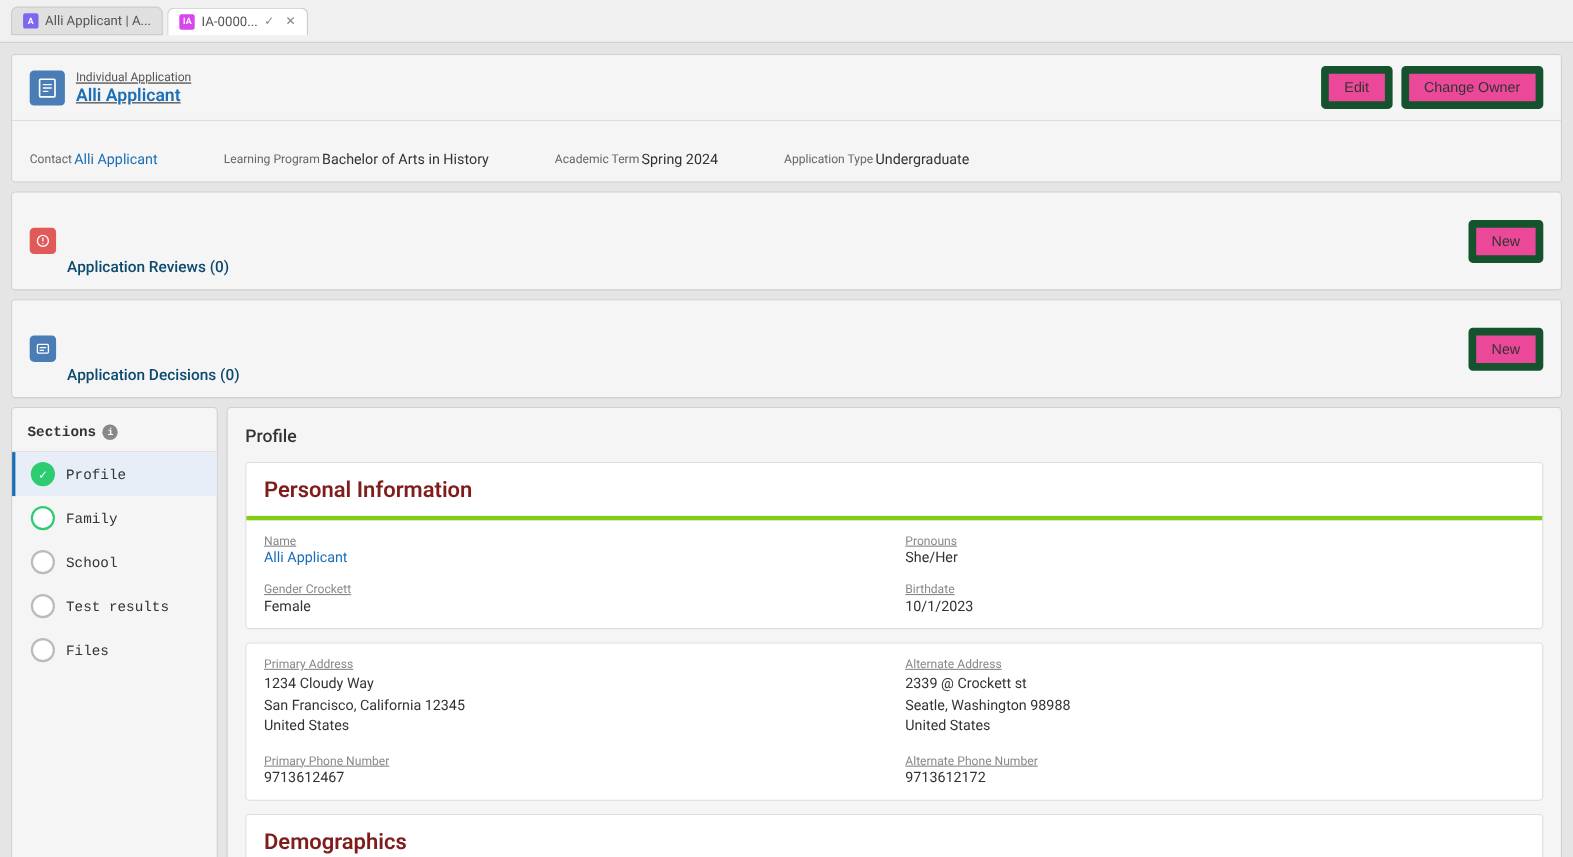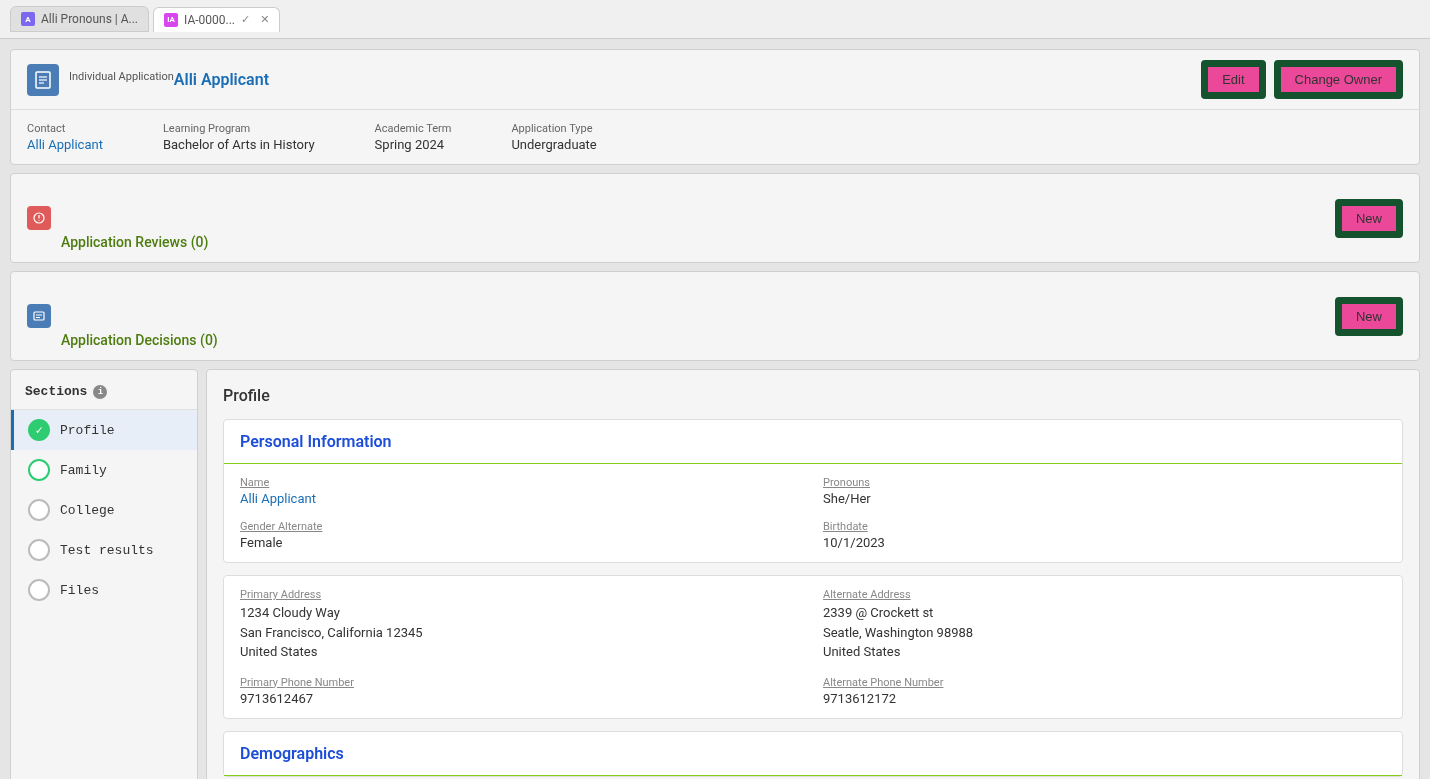--- a/index.html
+++ b/index.html
@@ -105,21 +105,22 @@
       display: flex;
       align-items: center;
       justify-content: center;
       color: white;
       font-size: 14px;
       flex-shrink: 0;
     }
 
     .record-title-group {
       display: flex;
-      flex-direction: row;
+      flex-direction: column;
+      text-decoration: underline;
     }
 
     .record-subtitle {
       font-size: 11px;
       color: #555;
     }
 
     .record-title {
       font-size: 16px;
       font-weight: 600;
@@ -142,22 +143,23 @@
     }
 
     .record-fields {
       display: flex;
       padding: 12px 16px;
       gap: 60px;
     }
 
     .field-group {
       display: flex;
-      flex-direction: column;
+      flex-direction: row;
       gap: 2px;
+      margin-top: 16px;
     }
 
     .field-label {
       font-size: 11px;
       color: #666;
     }
 
     .field-value {
       font-size: 13px;
       color: #333;
@@ -206,21 +208,21 @@
       display: flex;
       align-items: center;
       justify-content: center;
       color: white;
       font-size: 12px;
     }
 
     .section-title {
       font-size: 14px;
       font-weight: 500;
-      color: #4d7c0f;
+      color: #0c4a6e;
       margin-top: 48px;
     }
 
     
     .bottom-area {
       display: flex;
       gap: 8px;
       background: #e5e5e5;
     }
 
@@ -325,24 +327,24 @@
 
     .info-section {
       background: white;
       border: 1px solid #ddd;
       border-radius: 4px;
       margin-bottom: 12px;
     }
 
     .info-section-header {
       padding: 12px 16px;
-      font-size: 16px;
+      font-size: 20px;
       font-weight: 600;
-      color: #1d4ed8;
-      border-bottom: 1px solid #84cc16;
+      color: #7f1d1d;
+      border-bottom: 4px solid #84cc16;
     }
 
     .info-grid {
       display: grid;
       grid-template-columns: 1fr 1fr;
       padding: 12px 16px;
       gap: 14px 20px;
     }
 
     .info-field {
@@ -372,21 +374,21 @@
       color: #333;
       line-height: 1.5;
     }
   </style>
 </head>
 <body>
 
 <div class="browser-chrome">
   <div class="tab">
     <span class="tab-icon tab-icon-applicant">A</span>
-    <span>Alli Pronouns | A...</span>
+    <span>Alli Applicant | A...</span>
   </div>
   <div class="tab active">
     <span class="tab-icon tab-icon-ia">IA</span>
     <span>IA-0000...</span>
     <span class="tab-check">✓</span>
     <span class="tab-close">✕</span>
   </div>
 </div>
 
 <div class="main-wrapper">
@@ -474,21 +476,21 @@
       </div>
 
       <div class="section-item">
         <div class="circle-icon partial"></div>
         <span class="section-item-label">Family</span>
       </div>
 
 
       <div class="section-item">
         <div class="circle-icon empty"></div>
-        <span class="section-item-label">College</span>
+        <span class="section-item-label">School</span>
       </div>
 
       <div class="section-item">
         <div class="circle-icon empty"></div>
         <span class="section-item-label">Test results</span>
       </div>
 
       <div class="section-item">
         <div class="circle-icon empty"></div>
         <span class="section-item-label">Files</span>
@@ -503,21 +505,21 @@
         <div class="info-grid">
           <div class="info-field">
             <span class="info-field-label">Name</span>
             <span class="info-field-value link">Alli Applicant</span>
           </div>
           <div class="info-field">
             <span class="info-field-label">Pronouns</span>
             <span class="info-field-value">She/Her</span>
           </div>
           <div class="info-field">
-            <span class="info-field-label">Gender Alternate</span>
+            <span class="info-field-label">Gender Crockett</span>
             <span class="info-field-value">Female</span>
           </div>
           <div class="info-field">
             <span class="info-field-label">Birthdate</span>
             <span class="info-field-value">10/1/2023</span>
           </div>
         </div>
       </div>
 
       <div class="info-section">

